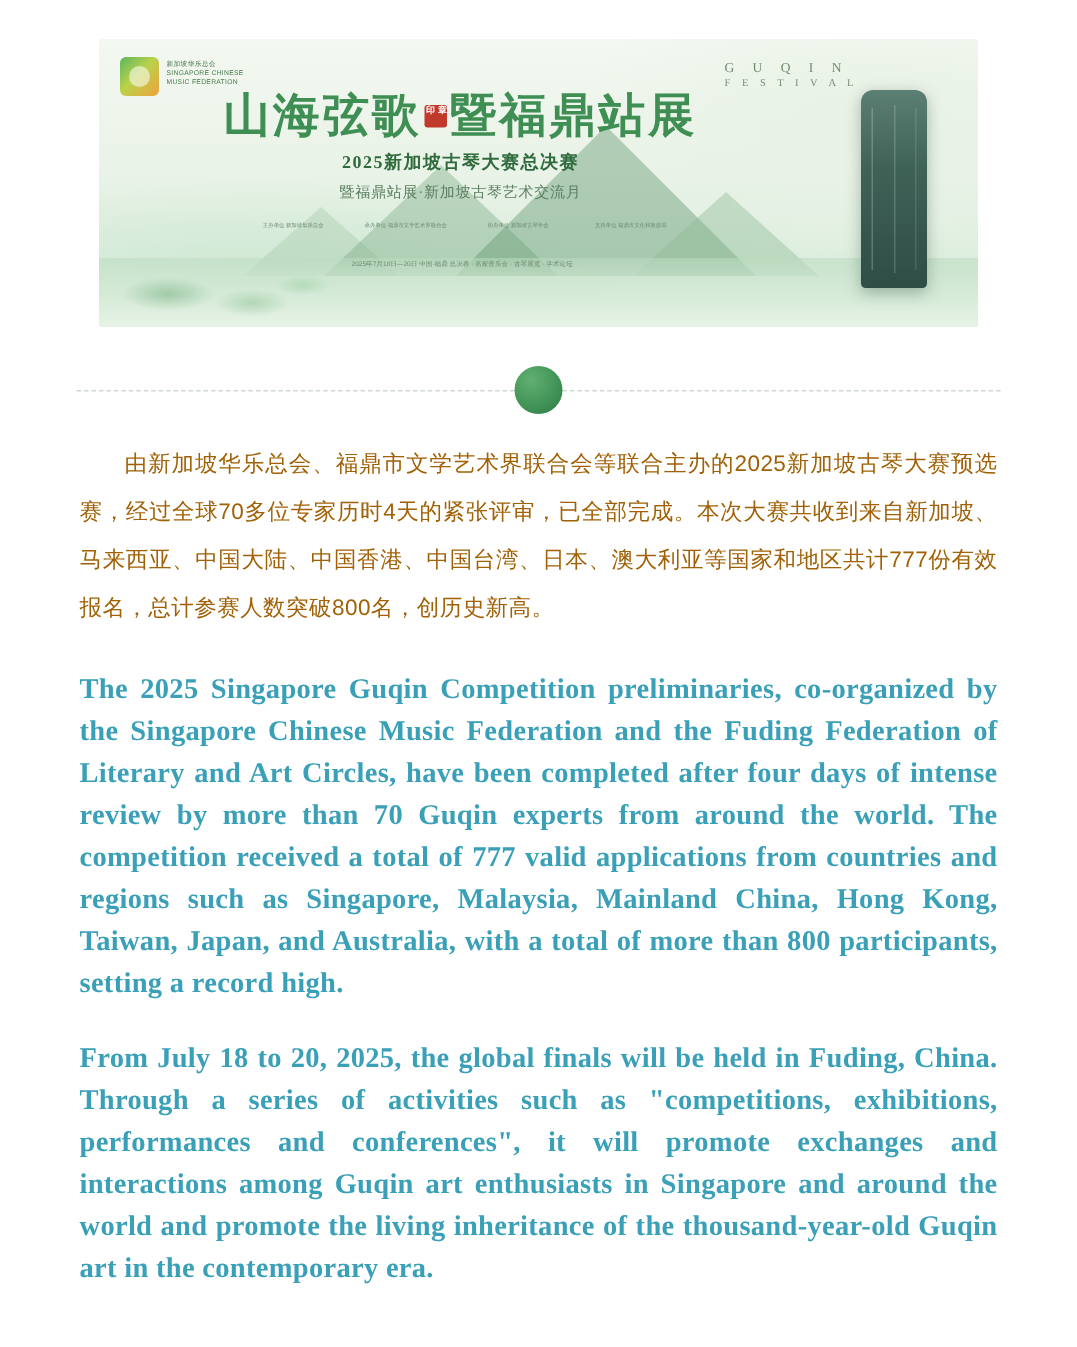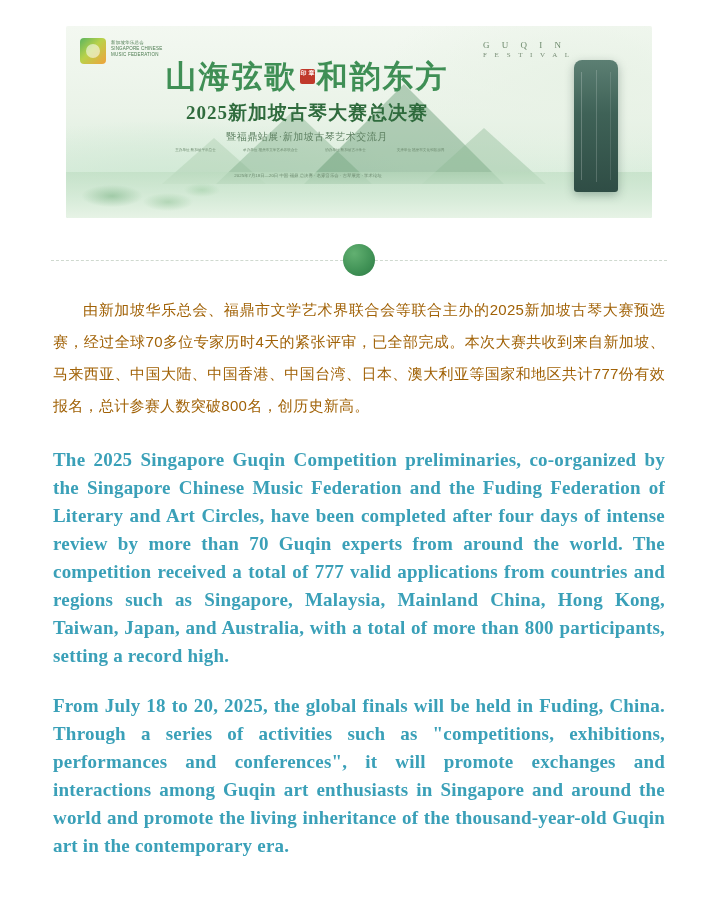--- a/index.html
+++ b/index.html
@@ -193,21 +193,21 @@
     line-height: 7px;
     border-radius: 2px;
     vertical-align: 12px;
     margin: 0 2px;
     padding: 1px;
     box-sizing: border-box;
   }
   .bt-sub {
     margin-top: 6px;
     font-family: "Liberation Serif", serif;
-    font-size: 19px;
+    font-size: 12px;
     font-weight: bold;
     color: #2f6b3d;
     letter-spacing: 1px;
     white-space: nowrap;
   }
   .bt-sub2 {
     margin-top: 4px;
     font-family: "Liberation Serif", serif;
     font-size: 10px;
     color: #5c7f60;
@@ -318,21 +318,21 @@
 
       <div class="fest-vert">
         <div class="big">G U Q I N</div>
         <div>F E S T I V A L</div>
       </div>
 
       <div class="guqin-pillar"></div>
 
       <div class="banner-title">
         <div class="bt-main">
-          <span class="accent">山海弦歌</span><span class="bt-seal">印章</span><span class="accent">和韵东方</span>
+          <span class="accent">山海弦歌</span><span class="bt-seal">印章</span><span class="accent">暨福鼎站展</span>
         </div>
         <div class="bt-sub">2025新加坡古琴大赛总决赛</div>
         <div class="bt-sub2">暨福鼎站展·新加坡古琴艺术交流月</div>
       </div>
 
       <div class="bt-orgs">
         <span>主办单位 新加坡华乐总会</span>
         <span>承办单位 福鼎市文学艺术界联合会</span>
         <span>协办单位 新加坡古琴学会</span>
         <span>支持单位 福鼎市文化和旅游局</span>

